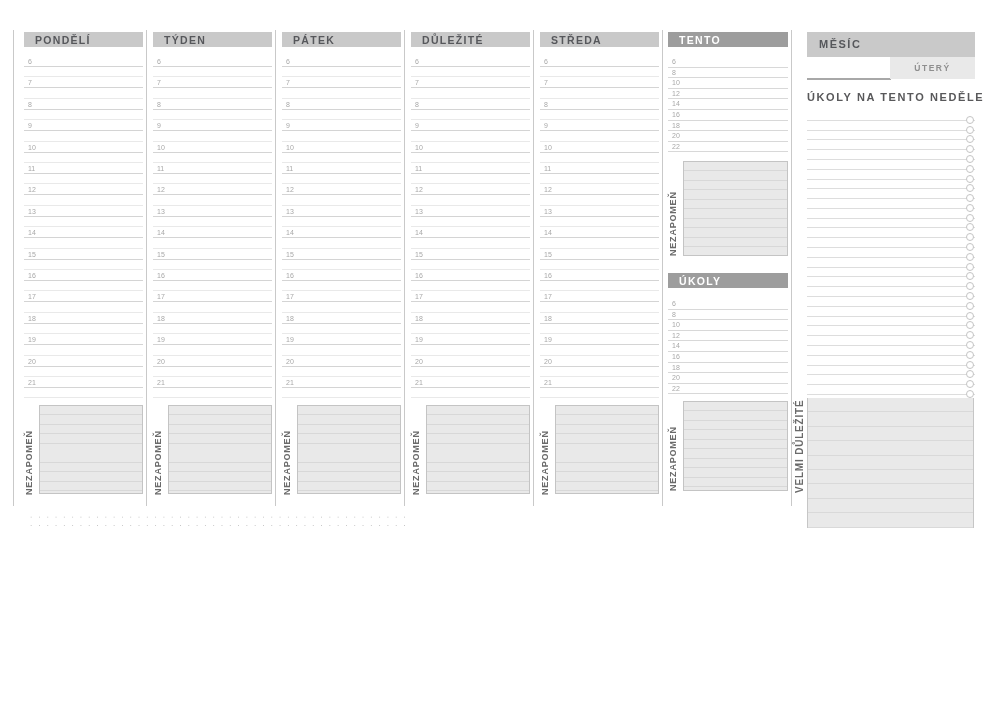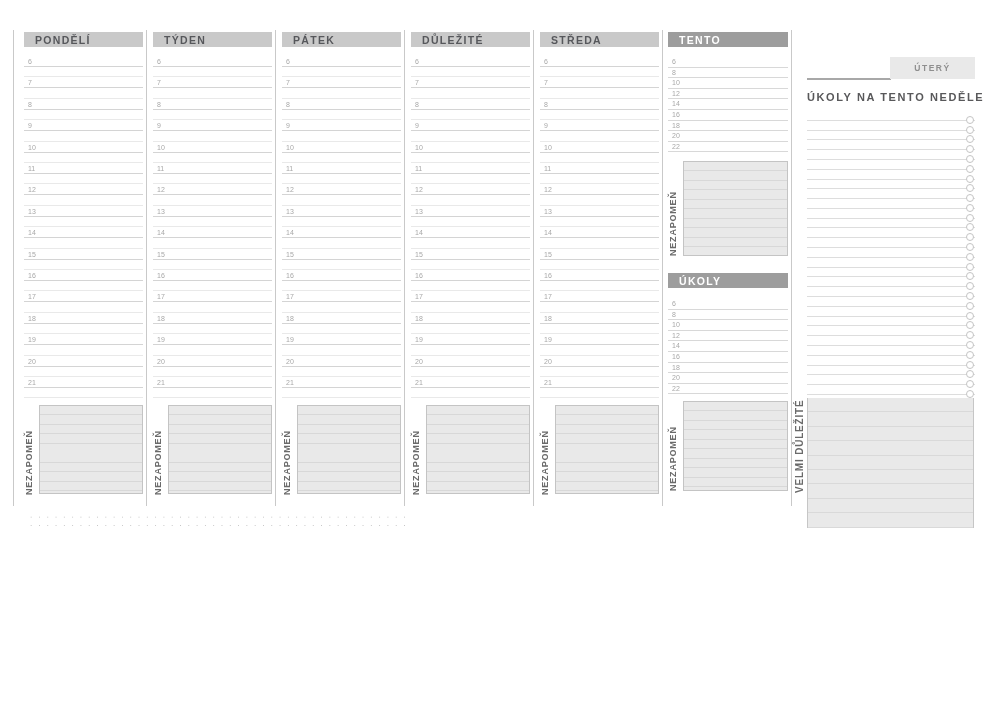--- a/index.html
+++ b/index.html
@@ -583,20 +583,23 @@
         <div class="hour-slot we" style="top: 351.8px; height: 10.6px;">
           <div class="hour-num" style="top: 1px;">22</div>
           <div class="hline strong"></div>
         </div>
         <div class="note-label" style="top: 459px; width: 90px;">NEZAPOMEŇ</div>
         <div class="note-box" style="top: 369px; height: 90px;"></div>
       </div>
     </div>
 
   <aside class="right-col">
+    <div class="mesic-bar">
+      <span>MĚSÍC</span>
+    </div>
     <div class="month-line"></div>
     <div class="tyden-box">ÚTERÝ</div>
     <div class="tasks-title">ÚKOLY NA TENTO NEDĚLE</div>
     <div class="tasks">
         <div class="task-row" style="top: 0px; height: 9.79px;">
           <div class="task-circle"></div>
         </div>
         <div class="task-row" style="top: 9.79px; height: 9.79px;">
           <div class="task-circle"></div>
         </div>

